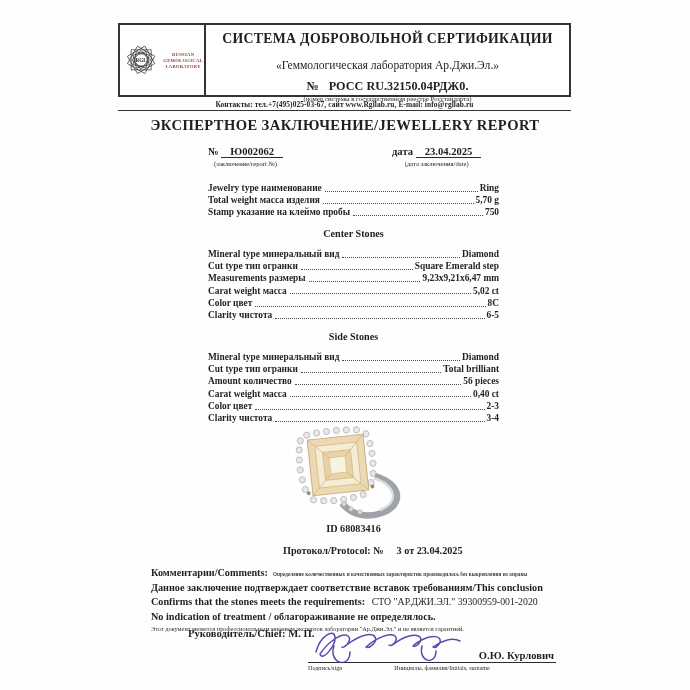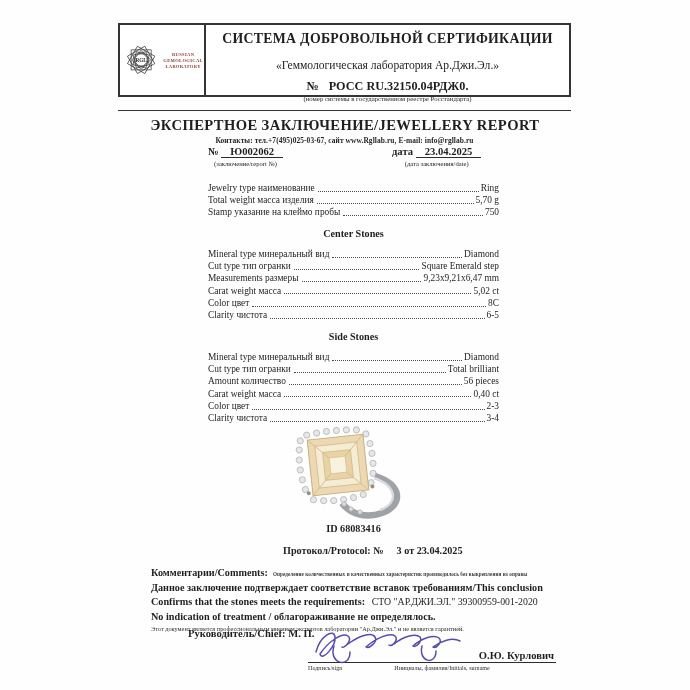--- a/index.html
+++ b/index.html
@@ -15,34 +15,34 @@
   .logo-sub { font-size:4.6px; color:#8a3a32; font-weight:bold; text-align:center;
     line-height:1.3; letter-spacing:0.3px; margin-top:1px; }
   .head-cell { flex:1; text-align:center; padding-top:6px; }
   .head-line1 { font-size:13.8px; font-weight:bold; letter-spacing:0.3px; }
   .head-line2 { font-size:11.6px; margin-top:12px; }
   .head-reg { font-size:12.2px; font-weight:bold; margin-top:7px; }
   .head-reg .reg-num { margin-left:10px; }
   .head-reg-caption { font-size:6.8px; font-weight:normal; margin-top:1px; }
   
   .contacts { position:absolute; left:118px; top:100px; width:453px; text-align:center;
-    font-size:7.4px; font-weight:bold; letter-spacing:0.1px;margin-top:36px; }
+    font-size:7.4px; font-weight:bold; letter-spacing:0.1px; }
   .rule { position:absolute; left:118px; top:110px; width:453px; border-top:1.6px solid #343434; }
   
   .doc-title { position:absolute; left:0; top:117px; width:690px; text-align:center;
     font-size:14.6px; font-weight:bold; letter-spacing:0.4px; }
   
   .refgrp { position:absolute; top:146px; font-size:10.6px; font-weight:bold; text-align:center; }
   .refgrp .u-val { border-bottom:1.4px solid #2c2c2c; padding:0 9px; }
   .refgrp .caption { display:block; font-size:6.6px; font-weight:normal; margin-top:3px; }
   #numgrp { left:208px; }
   #dategrp { left:392px; }
   
   .kv { position:absolute; left:208px; width:291px; }
-  .kv-row { display:flex; align-items:baseline; font-size:9.4px; font-weight:normal;
+  .kv-row { display:flex; align-items:baseline; font-size:9.4px; font-weight:bold;
     line-height:12.2px; white-space:nowrap; }
   .kv-row .leader { flex:1; border-bottom:1.3px dotted #4a4a4a; margin:0 2px 2.5px 3px;
     align-self:flex-end; min-width:8px; }
   .section-head { position:absolute; left:208px; width:291px; text-align:center;
     font-size:10.2px; font-weight:bold; }
   
   .ring-wrap { position:absolute; left:276px; top:420px; width:148px; height:102px; }
   .photo-id { position:absolute; left:208px; top:523px; width:291px; text-align:center;
     font-size:10.2px; font-weight:bold; }
   .protocol { position:absolute; left:283px; top:545px; font-size:10.2px; font-weight:bold; }

